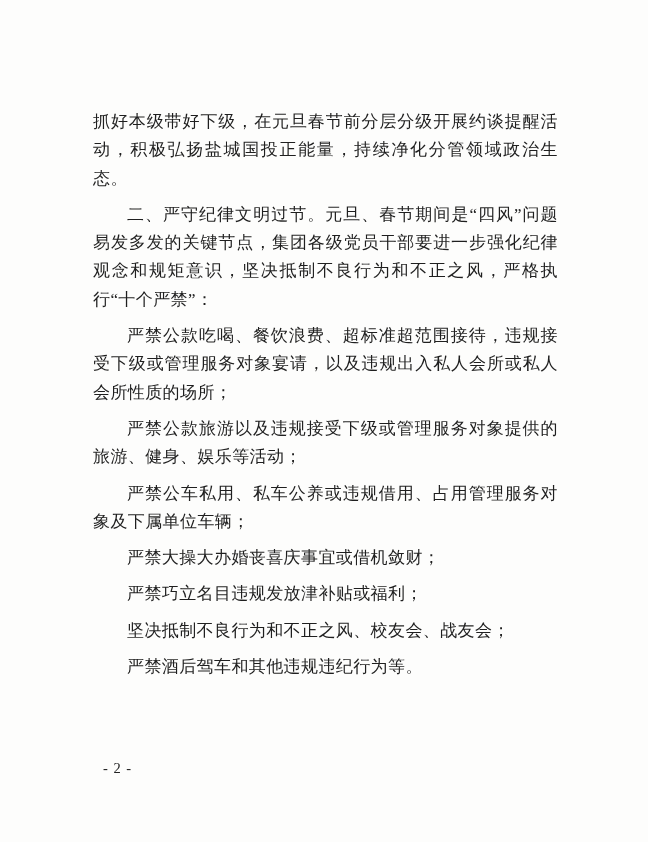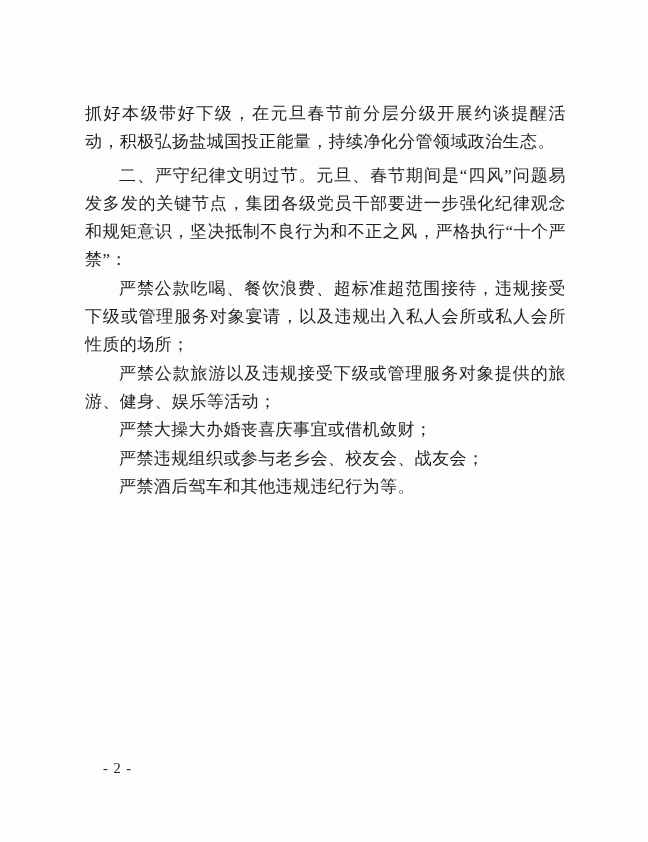--- a/index.html
+++ b/index.html
@@ -15,21 +15,21 @@
     color: #1f1f1f;
     font-family: "Liberation Serif", serif;
   }
   .scan-page {
     position: absolute;
     left: 85px;
     top: 100px;
     width: 481px;
   }
   .para {
-    margin: 0;
+    margin: 8px;
     font-size: 17px;
     line-height: 28.3px;
     letter-spacing: 0.4px;
     text-align: justify;
     text-justify: inter-character;
     text-indent: 2em;
   }
   .para.no-indent {
     text-indent: 0;
   }
@@ -60,26 +60,28 @@
 
   <p class="para no-indent"><span>抓好本级带好下级，在元旦春节前分层分级开展约谈提醒活动，积极弘扬盐城国投正能量，持续净化分管领域政治生态。</span></p>
 
   <p class="para sec-2"><b class="lead">二、严守纪律文明过节。</b><span>元旦、春节期间是“四风”问题易发多发的关键节点，集团各级党员干部要进一步强化纪律观念和规矩意识，坚决抵制不良行为和不正之风，严格执行“十个严禁”：</span></p>
 
 
   <p class="para"><span>严禁公款吃喝、餐饮浪费、超标准超范围接待，违规接受下级或管理服务对象宴请，以及违规出入私人会所或私人会所性质的场所；</span></p>
 
   <p class="para"><span>严禁公款旅游以及违规接受下级或管理服务对象提供的旅游、健身、娱乐等活动；</span></p>
 
+  <p class="para"><span>严禁公车私用、私车公养或违规借用、占用管理服务对象及下属单位车辆；</span></p>
 
   <p class="para"><span>严禁大操大办婚丧喜庆事宜或借机敛财；</span></p>
 
+  <p class="para"><span>严禁巧立名目违规发放津补贴或福利；</span></p>
 
 
-  <p class="para"><span>严禁违规组织或参与老乡会、校友会、战友会；</span></p>
+  <p class="para"><span>坚决抵制不良行为和不正之风、校友会、战友会；</span></p>
 
 
   <p class="para"><span>严禁酒后驾车和其他违规违纪行为等。</span></p>
 
 
 </div>
 
 <div class="page-footer">- 2 -</div>
 
 </body></html>

